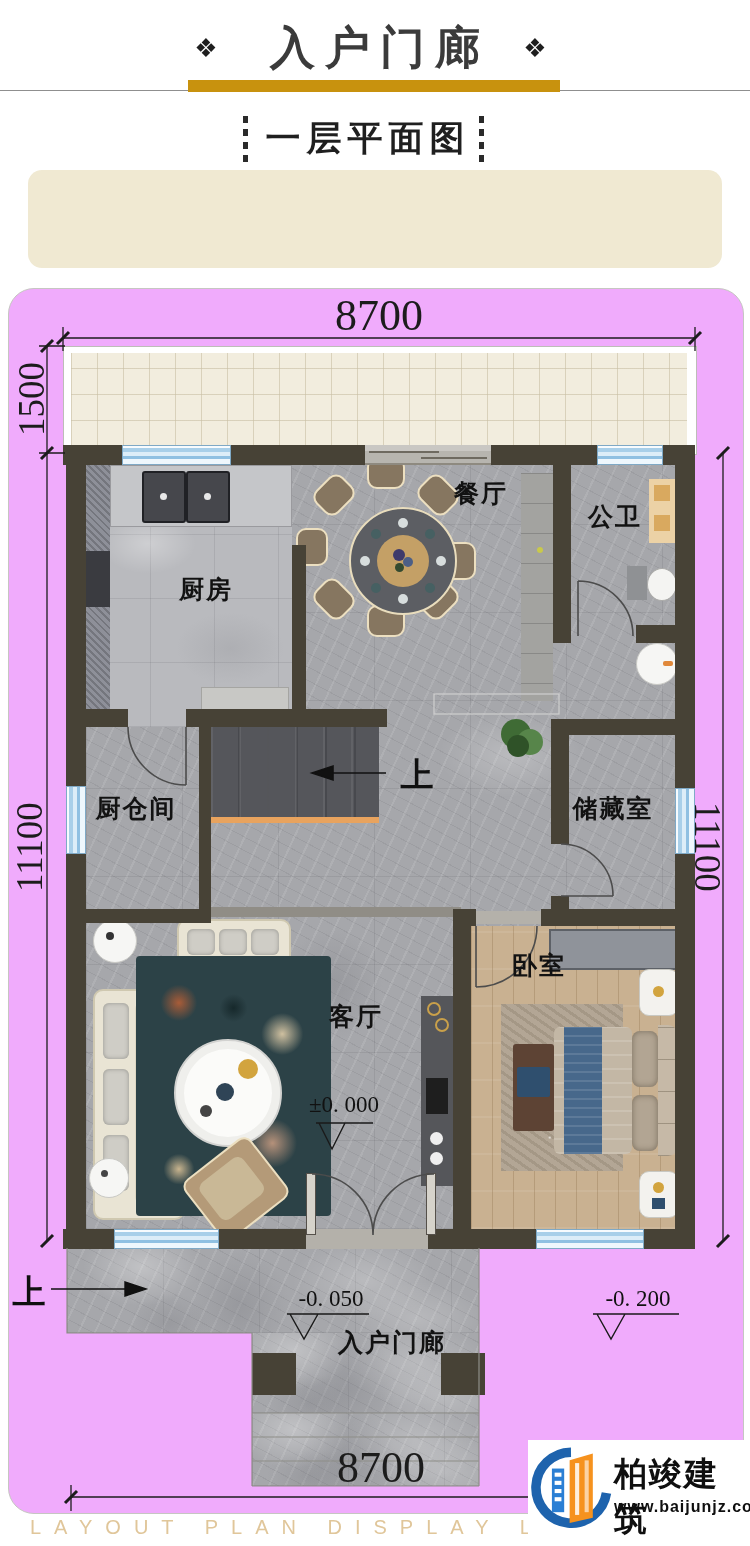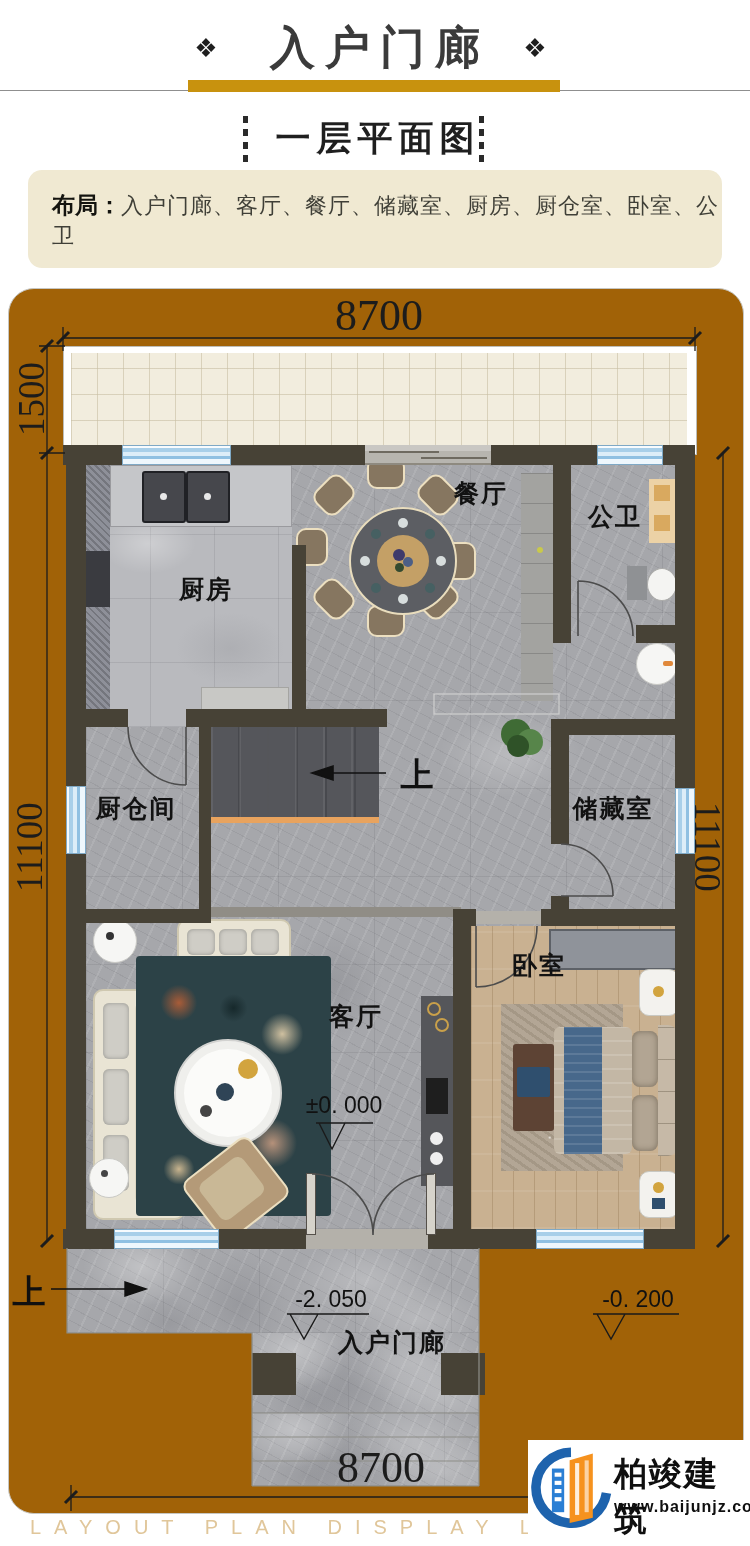--- a/index.html
+++ b/index.html
@@ -18,21 +18,21 @@
 
   
   .infobox{background:#f0e9d2;border-radius:14px;}
   .layoutlabel{font-weight:800;color:#14140f;font-size:23px;}
   .layoutvalue{color:#3f3f37;font-size:22px;letter-spacing:1px;}
   .areabullet{color:#c8920e;font-size:19px;}
   .areatext{color:#b2820e;font-weight:800;font-size:23px;}
   .areatext sup{font-size:14px;}
 
   
-  #plan{left:8px;top:288px;width:734px;height:1224px;background:#a16207;
+  #plan{left:8px;top:288px;width:734px;height:1224px;background:#f0abfc;
         border:1px solid #c6c6c2;border-radius:26px;overflow:hidden;}
   .wall{background:#474236;}
   .marble{background-color:#a6a7ab;background-image:
      radial-gradient(ellipse 90px 60px at 18% 22%,rgba(255,255,255,.30),transparent 65%),
      radial-gradient(ellipse 120px 70px at 72% 38%,rgba(255,255,255,.22),transparent 60%),
      radial-gradient(ellipse 80px 90px at 42% 68%,rgba(125,126,132,.35),transparent 62%),
      radial-gradient(ellipse 110px 60px at 85% 82%,rgba(255,255,255,.20),transparent 60%),
      radial-gradient(ellipse 70px 50px at 25% 88%,rgba(120,121,127,.28),transparent 60%),
      repeating-linear-gradient(115deg,rgba(255,255,255,.10) 0 2px,transparent 2px 15px),
      repeating-linear-gradient(28deg,rgba(88,88,94,.12) 0 1px,transparent 1px 12px),
@@ -108,47 +108,44 @@
   .vsq{background:#d9a95f;}
   .toilettank{background:#8f9194;}
   .toiletbowl{background:#f4f4f2;border:1px solid #ababa9;border-radius:50%;}
 
   
   .rlabel{font-size:25px;font-weight:800;color:#121212;letter-spacing:2px;}
   .uplabel{font-size:33px;font-weight:800;color:#101010;}
   .dimtxt{font-family:"Liberation Serif","DejaVu Serif",serif;color:#1c1c1c;}
   .dimbig{font-size:44px;}
   .dimside{font-size:37px;}
-  .elev{font-family:Liberation Sans, sans-serif;font-size:23px;color:#111;}
+  .elev{font-family:Liberation Serif, serif;font-size:23px;color:#111;}
 
   
   .watermark{font-size:20px;letter-spacing:13px;color:#e0c69a;white-space:nowrap;overflow:hidden;}
   .logo{background:#ffffff;}
   .brand{font-size:33px;font-weight:900;letter-spacing:2px;color:#0f0f0f;}
   .site{font-size:16px;font-weight:800;letter-spacing:1px;color:#0f0f0f;}
 </style>
 </head>
 <body>
 
 <div id="page">
 
   <div class="abs orn ctr" style="left:206px;top:48px;">❖</div>
   <div class="abs title ctr" style="left:380px;top:48px;">入户门廊</div>
   <div class="abs orn ctr" style="left:535px;top:48px;">❖</div>
   <div class="abs ruleline" style="left:0;top:90px;width:750px;height:1px;"></div>
   <div class="abs goldbar" style="left:188px;top:80px;width:372px;height:12px;"></div>
 
   <div class="abs dashbar" style="left:243px;top:116px;"></div>
-  <div class="abs subtitle ctr" style="left:368px;top:138px;margin-left:10px;">一层平面图</div>
+  <div class="abs subtitle ctr" style="left:368px;top:138px;">一层平面图</div>
   <div class="abs dashbar" style="left:479px;top:116px;"></div>
 
   <div class="abs infobox" style="left:28px;top:170px;width:694px;height:98px;">
-    <div class="abs" style="left:24px;top:20px;">
-      <span class="layoutlabel">布局：</span><span class="layoutvalue">入户门廊、客厅、餐厅、储藏室、厨房、厨仓室、卧室、公卫</span>
-    </div>
   </div>
 
   <div id="plan" class="abs">
 
     <div class="abs" style="left:54px;top:57px;width:632px;height:107px;background:#fff;border:1px solid #bdbdb8;"></div>
     <div class="abs tile-terrace" style="left:62px;top:64px;width:616px;height:94px;"></div>
 
     <div class="abs marble" style="left:77px;top:176px;width:589px;height:764px;"></div>
     <div class="abs kitchfloor" style="left:77px;top:176px;width:206px;height:262px;"></div>
     <div class="abs wood" style="left:462px;top:637px;width:204px;height:303px;"></div>
@@ -361,21 +358,21 @@
     <div class="abs rlabel ctr" style="left:127px;top:519px;">厨仓间</div>
     <div class="abs rlabel ctr" style="left:604px;top:519px;">储藏室</div>
     <div class="abs rlabel ctr" style="left:347px;top:727px;">客厅</div>
     <div class="abs rlabel ctr" style="left:530px;top:676px;">卧室</div>
     <div class="abs rlabel ctr" style="left:383px;top:1053px;">入户门廊</div>
 
     <div class="abs uplabel ctr" style="left:408px;top:486px;">上</div>
     <div class="abs uplabel ctr" style="left:20px;top:1003px;">上</div>
 
     <div class="abs elev ctr" style="left:335px;top:816px;">±0. 000</div>
-    <div class="abs elev ctr" style="left:322px;top:1010px;">-2. 050</div>
+    <div class="abs elev ctr" style="left:322px;top:1010px;">-0. 050</div>
     <div class="abs elev ctr" style="left:629px;top:1010px;">-0. 200</div>
   </div>
 
   <div class="abs watermark" style="left:0;top:1516px;width:750px;padding-left:30px;">LAYOUT PLAN DISPLAY LAYOUT PLAN DISPLAY</div>
 
   <div class="abs logo" style="left:528px;top:1440px;width:222px;height:96px;">
     <svg class="abs" style="left:2px;top:4px;" width="82" height="90" viewBox="0 0 60 66">
       <path d="M30 6 A26 26 0 1 0 56 36" fill="none" stroke="#1e63ad" stroke-width="7"></path>
       <rect x="16" y="18" width="9" height="32" fill="#2b7fd4"></rect>
       <rect x="18" y="21" width="5" height="3" fill="#fff"></rect>

